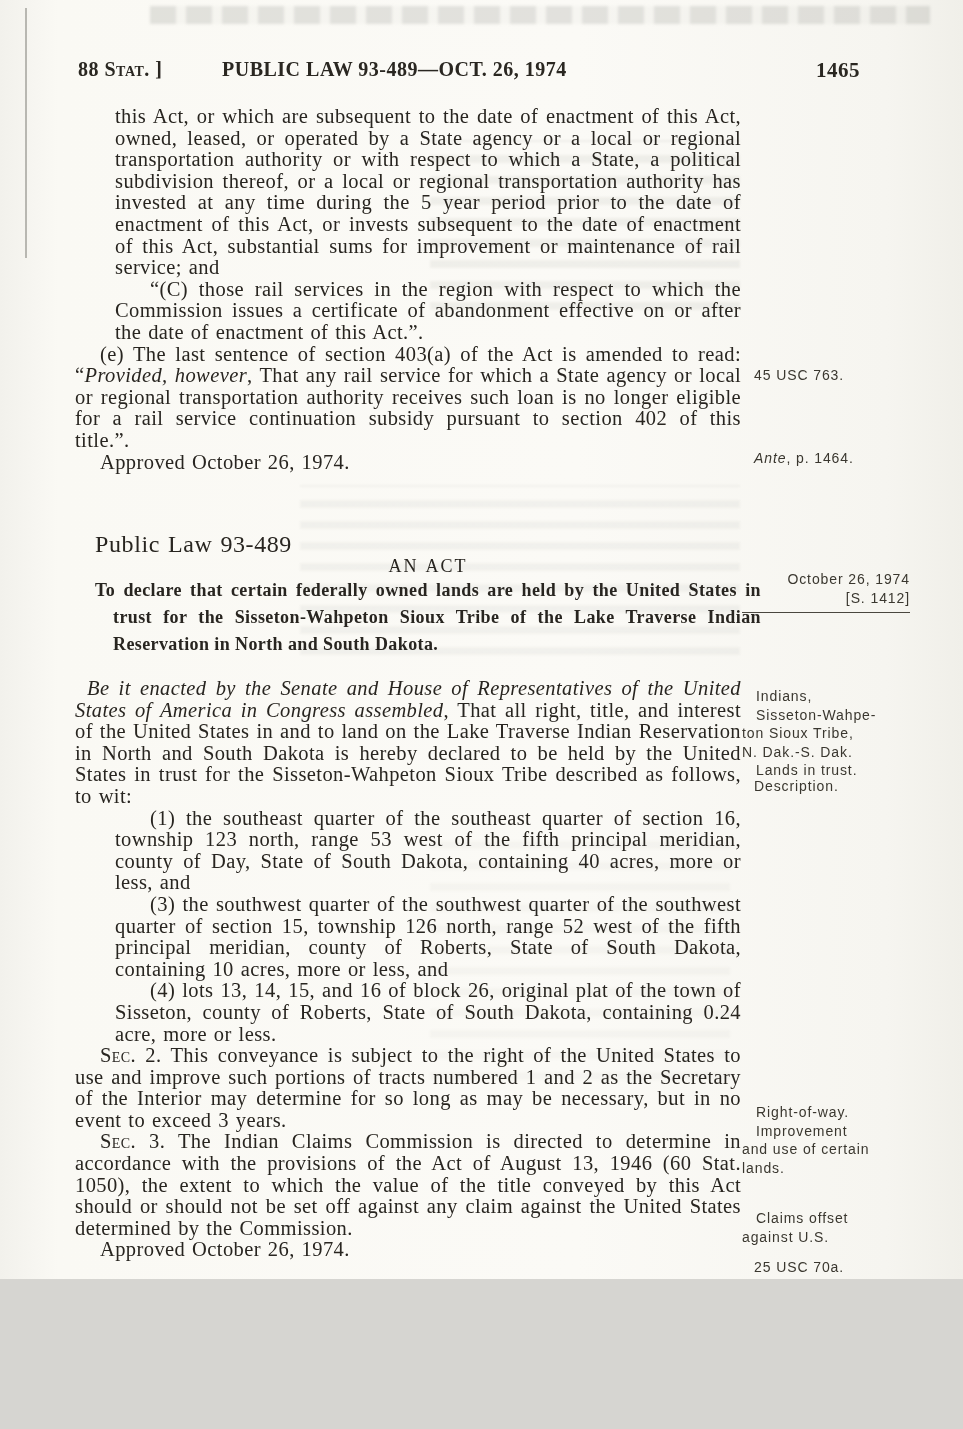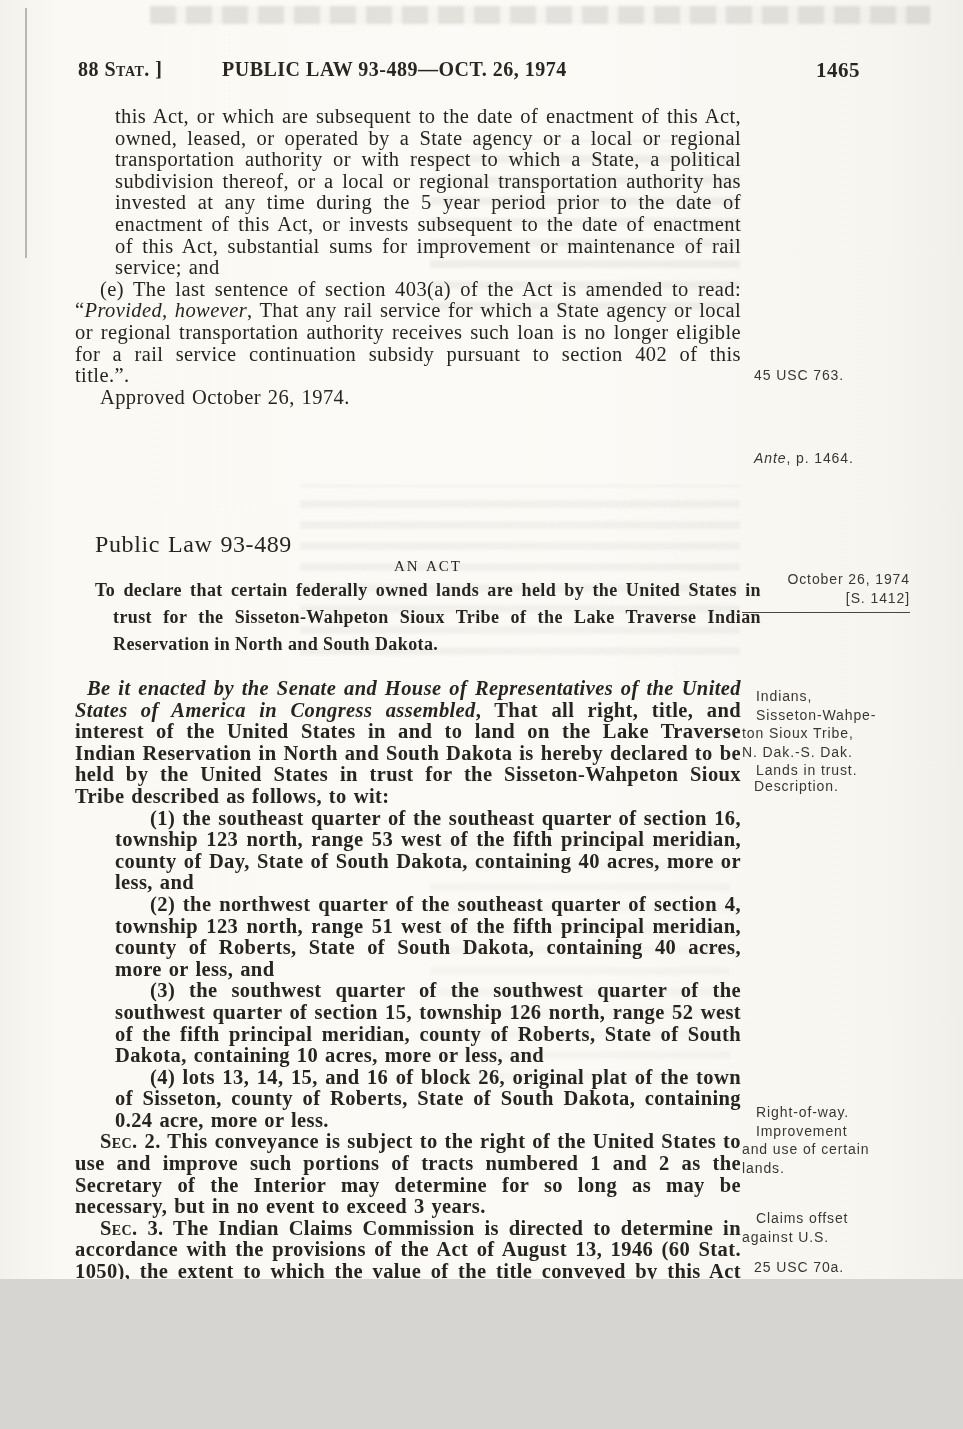--- a/index.html
+++ b/index.html
@@ -13,27 +13,27 @@
   .hdr-left{left:78px;}
   .hdr-center{left:222px;}
   .hdr-right{left:816px;font-size:21px;}
   
   .col{position:absolute;left:75px;width:666px;font-size:20.5px;line-height:21.6px;
        letter-spacing:.4px;word-spacing:1.4px;color:#282520;}
   .col p{margin:0;}
   .j{text-align:justify;}
   .groupA{top:106px;}
   .groupB{top:534px;margin-left:20px;}
-  .groupC{top:678px;font-weight:bold;}
+  .groupC{top:678px;}
   .bq{padding-left:40px;}
   .bq.c{text-indent:35px;}
   .pe{text-indent:25px;}
   .approved{text-indent:25px;}
   .pl-title{font-size:24px;letter-spacing:.6px;margin-left:-6px;}
-  .an-act{text-align:center;font-size:15px;letter-spacing:2px;margin-top:15px;}
+  .an-act{text-align:center;font-size:18px;letter-spacing:2px;margin-top:15px;}
   .subject{font-size:18px;font-weight:bold;line-height:27px;margin-top:7px;
            padding-left:18px;text-indent:-18px;word-spacing:0;}
   .enact{text-indent:12px;}
   .item{padding-left:40px;text-indent:35px;}
   .sec{text-indent:25px;}
   
   .note{position:absolute;font-family:"Liberation Sans",sans-serif;font-size:14px;
         line-height:18.5px;letter-spacing:.9px;color:#3a372f;width:175px;}
   .note .ind{padding-left:14px;}
   .n-usc763{left:754px;top:366px;}
@@ -70,34 +70,34 @@
   <div class="bleed b3"></div>
   <div class="bleed b4"></div>
   <div class="bleed b5"></div>
 
   <div class="hdr hdr-left"><span>88 </span><span style="font-variant: small-caps;">Stat.</span><span> ]</span></div>
   <div class="hdr hdr-center">PUBLIC LAW 93-489—OCT. 26, 1974</div>
   <div class="hdr hdr-right">1465</div>
 
   <div class="col groupA">
     <p class="bq j"><span>this Act, or which are subsequent to the date of enactment of this Act, owned, leased, or operated by a State agency or a local or regional transportation authority or with respect to which a State, a political subdivision thereof, or a local or regional transportation authority has invested at any time during the 5 year period prior to the date of enactment of this Act, or invests subsequent to the date of enactment of this Act, substantial sums for improvement or maintenance of rail service; and</span></p>
+    <p class="bq c j"><span>“(C) those rail services in the region with respect to which the Commission issues a certificate of abandonment effective on or after the date of enactment of this Act.”.</span></p>
     <p class="pe j"><span>(e) The last sentence of section 403(a) of the Act is amended to read: “</span><span style="font-style: italic;">Provided, however</span><span>, That any rail service for which a State agency or local or regional transportation authority receives such loan is no longer eligible for a rail service continuation subsidy pursuant to section 402 of this title.”.</span></p>
     <p class="approved">Approved October 26, 1974.</p>
   </div>
 
   <div class="col groupB">
     <p class="pl-title">Public Law 93-489</p>
     <p class="an-act">AN ACT</p>
     <p class="subject j">To declare that certain federally owned lands are held by the United States in trust for the Sisseton-Wahpeton Sioux Tribe of the Lake Traverse Indian Reservation in North and South Dakota.</p>
   </div>
 
   <div class="col groupC">
     <p class="enact j"><span style="font-style: italic;">Be it enacted by the Senate and House of Representatives of the United States of America in Congress assembled</span><span>, That all right, title, and interest of the United States in and to land on the Lake Traverse Indian Reservation in North and South Dakota is hereby declared to be held by the United States in trust for the Sisseton-Wahpeton Sioux Tribe described as follows, to wit:</span></p>
     <p class="item j">(1) the southeast quarter of the southeast quarter of section 16, township 123 north, range 53 west of the fifth principal meridian, county of Day, State of South Dakota, containing 40 acres, more or less, and</p>
-    <p class="item j">(2) the northwest quarter of the southeast quarter of section 4, township 123 north, range 51 west of the fifth principal meridian, county of Roberts, State of South Dakota, containing 40 acres, more or less, and</p>
     <p class="item j">(3) the southwest quarter of the southwest quarter of the southwest quarter of section 15, township 126 north, range 52 west of the fifth principal meridian, county of Roberts, State of South Dakota, containing 10 acres, more or less, and</p>
     <p class="item j">(4) lots 13, 14, 15, and 16 of block 26, original plat of the town of Sisseton, county of Roberts, State of South Dakota, containing 0.24 acre, more or less.</p>
     <p class="sec j"><span style="font-variant: small-caps;">Sec.</span><span> 2. This conveyance is subject to the right of the United States to use and improve such portions of tracts numbered 1 and 2 as the Secretary of the Interior may determine for so long as may be necessary, but in no event to exceed 3 years.</span></p>
     <p class="sec j"><span style="font-variant: small-caps;">Sec.</span><span> 3. The Indian Claims Commission is directed to determine in accordance with the provisions of the Act of August 13, 1946 (60 Stat. 1050), the extent to which the value of the title conveyed by this Act should or should not be set off against any claim against the United States determined by the Commission.</span></p>
     <p class="approved">Approved October 26, 1974.</p>
   </div>
 
   <div class="note n-usc763">45 USC 763.</div>
   <div class="note n-ante"><span style="font-style: italic;">Ante</span><span>, p. 1464.</span></div>
 

